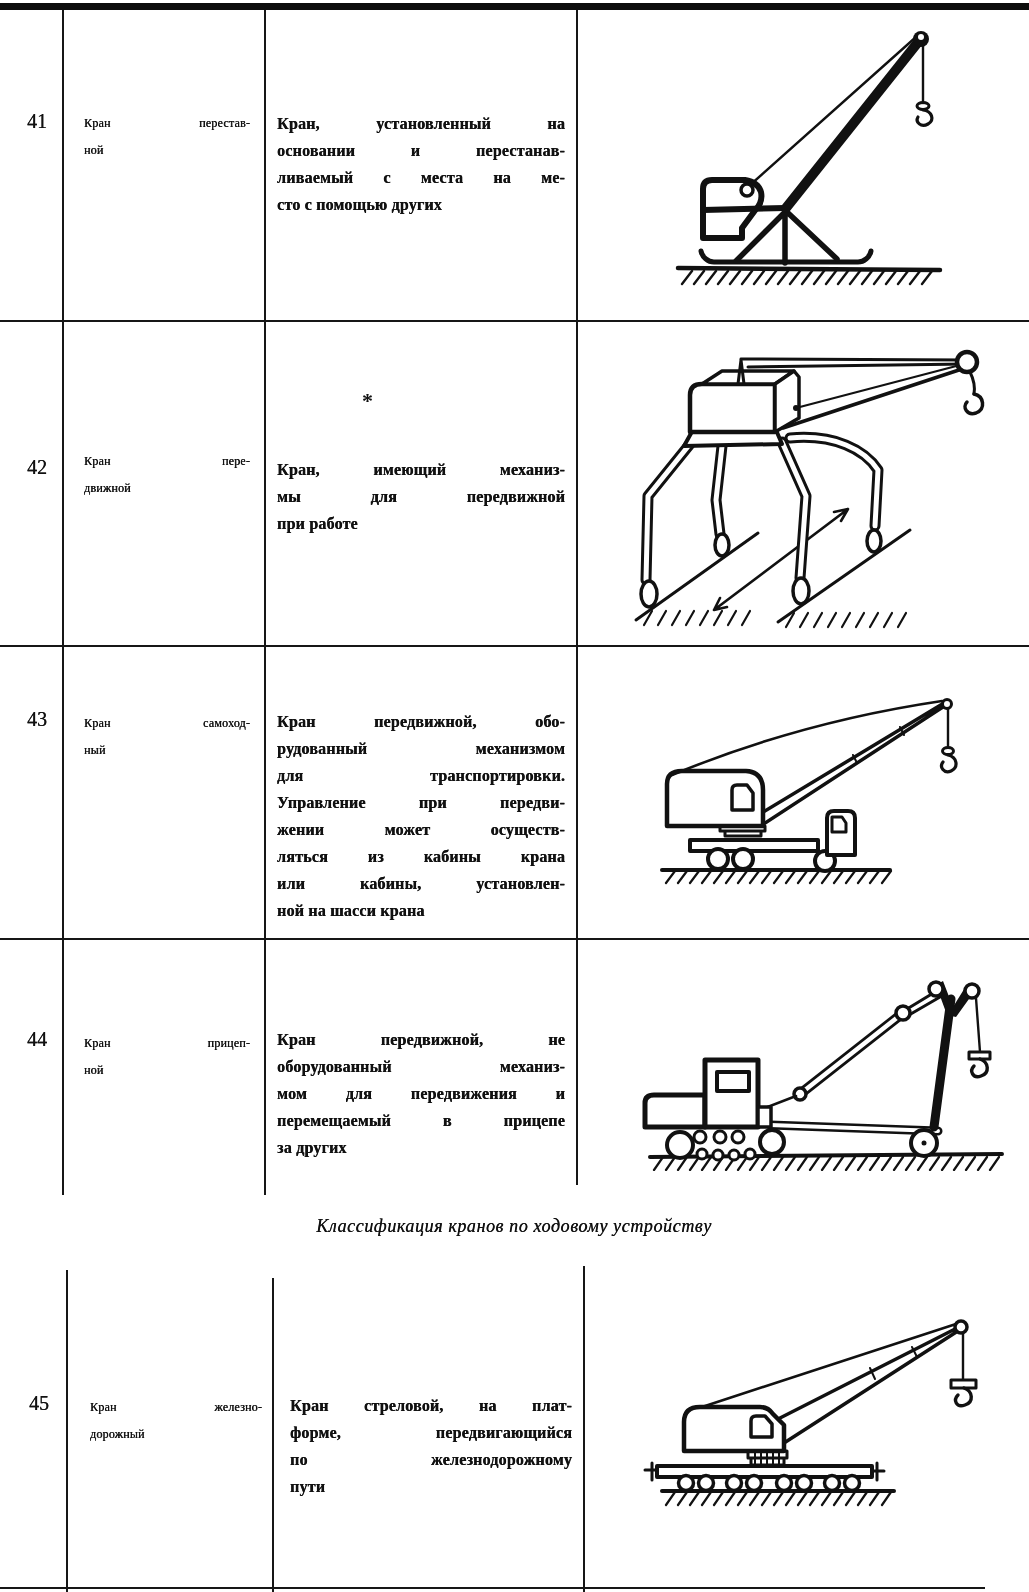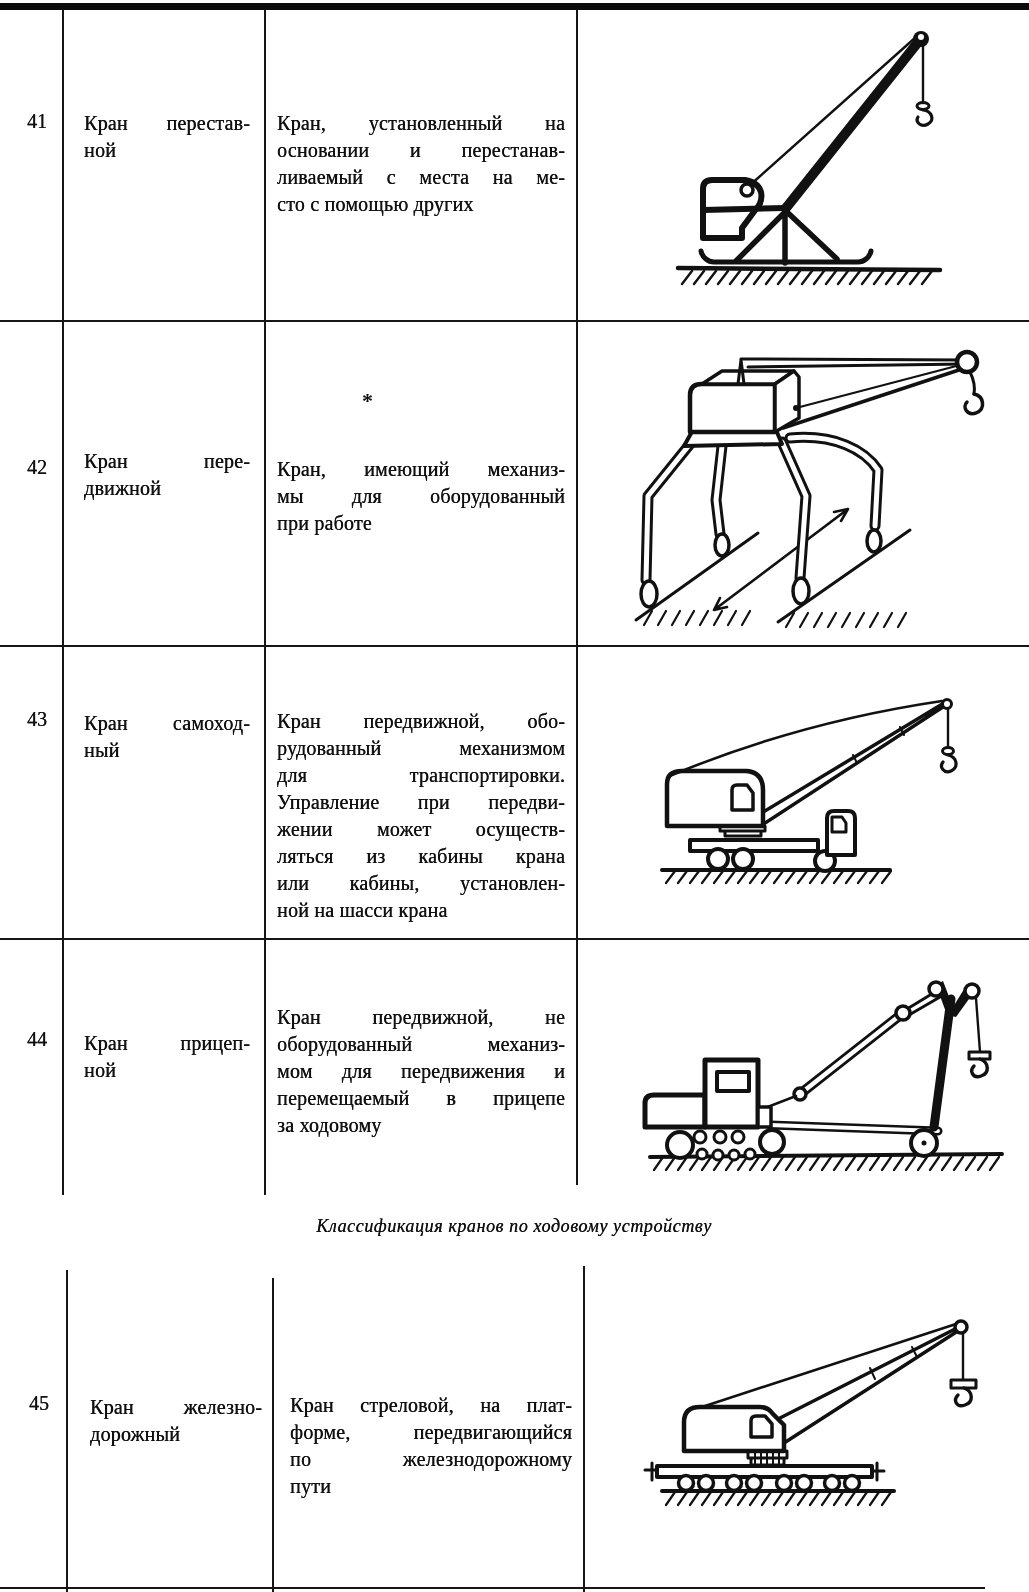--- a/index.html
+++ b/index.html
@@ -6,24 +6,24 @@
   .page{
     position:relative;width:1029px;height:1592px;background:#ffffff;
     font-family:"Liberation Serif","DejaVu Serif",serif;color:#111;
     overflow:hidden;margin:0 auto;padding-left:18px;
   }
   .vline{position:absolute;width:2px;background:#161616;}
   .hline{position:absolute;height:2px;background:#161616;}
   .topbar{position:absolute;left:0;top:3px;width:1029px;height:7px;background:#0c0c0c;}
   .cellnum{position:absolute;width:38px;font-size:20px;text-align:center;
     text-shadow:0.35px 0 0 #111;}
-  .cellterm{position:absolute;left:84px;width:166px;font-size:20px;line-height:27px;
+  .cellterm{position:absolute;left:84px;width:166px;font-size:12px;line-height:27px;
     text-shadow:0.35px 0 0 #111;letter-spacing:0.2px;}
-  .celldef{position:absolute;left:277px;width:288px;font-size:20px;line-height:27px;
-    text-shadow:0.35px 0 0 #111;letter-spacing:0.2px;}
+  .celldef{position:absolute;left:277px;width:288px;font-size:16px;line-height:27px;
+    text-shadow:0.35px 0 0 #111;letter-spacing:0.2px;font-weight:bold;}
   .r45 .cellterm,.cellterm.r45{left:90px;width:172px;}
   .celldef.r45{left:290px;width:282px;}
   .tline{text-align:justify;text-align-last:justify;}
   .tline:last-child{text-align-last:left;}
   .heading{position:absolute;left:14px;top:1216px;width:1000px;text-align:center;
     font-style:italic;font-size:18px;letter-spacing:0.6px;text-shadow:0.3px 0 0 #111;}
   .fnote{position:absolute;left:362px;top:388px;font-size:22px;font-weight:bold;}
   .illus{position:absolute;}
   .illus path,.illus circle,.illus ellipse,.illus rect{stroke-linecap:round;stroke-linejoin:round;}
 </style>
@@ -78,21 +78,21 @@
   </svg>
 
   <div class="fnote">*</div>
   <div class="cellnum" style="left:18px;top:456px;">42</div>
   <div class="cellterm" style="top:448px;">
       <div class="tline">Кран пере-</div>
       <div class="tline">движной</div>
     </div>
   <div class="celldef" style="top:456px;">
       <div class="tline">Кран, имеющий механиз-</div>
-      <div class="tline">мы для оборудованный</div>
+      <div class="tline">мы для передвижной</div>
       <div class="tline">при работе</div>
     </div>
 
   <svg class="illus" style="left:630px;top:338px;" width="392" height="294" viewBox="0 0 392 294" aria-label="walking-crane-on-legs">
     <g stroke="#111" fill="none" stroke-width="4">
       <path stroke-width="3" d="M6,282 L128,195"></path>
       <path stroke-width="2.2" d="M14,287l8,-14m6,14l8,-14m6,14l8,-14m6,14l8,-14m6,14l8,-14m6,14l8,-14m6,14l8,-14m6,14l8,-14"></path>
       <path stroke-width="3" d="M148,284 L280,192"></path>
       <path stroke-width="2.2" d="M156,289l8,-14m6,14l8,-14m6,14l8,-14m6,14l8,-14m6,14l8,-14m6,14l8,-14m6,14l8,-14m6,14l8,-14m6,14l8,-14"></path>
       <path stroke-width="2.6" d="M84,272 L218,171 M97,269 L84,272 L90,260 M211,183 L218,171 L204,174"></path>
@@ -160,26 +160,26 @@
       <ellipse cx="338" cy="73" rx="5.5" ry="3.5" stroke-width="3" fill="#fff"></ellipse>
       <path stroke-width="3.2" d="M338,77 C347,79 349,89 341,93 C334,96 329,89 333,84"></path>
     </g>
   </svg>
 
   <div class="cellnum" style="left:18px;top:1028px;">44</div>
   <div class="cellterm" style="top:1030px;">
       <div class="tline">Кран прицеп-</div>
       <div class="tline">ной</div>
     </div>
-  <div class="celldef" style="top:1004px;">
+  <div class="celldef" style="top:1026px;">
       <div class="tline">Кран передвижной, не</div>
       <div class="tline">оборудованный механиз-</div>
       <div class="tline">мом для передвижения и</div>
       <div class="tline">перемещаемый в прицепе</div>
-      <div class="tline">за ходовому</div>
+      <div class="tline">за других</div>
     </div>
 
   <svg class="illus" style="left:610px;top:955px;" width="422" height="216" viewBox="0 0 422 216" aria-label="trailer-crane-with-tractor">
     <g stroke="#111" fill="none">
       <path stroke-width="4" d="M40,202 L392,199"></path>
       <path stroke-width="2.2" d="M44,215l9,-13m3,13l9,-13m3,13l9,-13m3,13l9,-13m3,13l9,-13m3,13l9,-13m3,13l9,-13m3,13l9,-13m3,13l9,-13m3,13l9,-13m3,13l9,-13m3,13l9,-13m3,13l9,-13m3,13l9,-13m3,13l9,-13m3,13l9,-13m3,13l9,-13m3,13l9,-13m3,13l9,-13m3,13l9,-13m3,13l9,-13m3,13l9,-13m3,13l9,-13m3,13l9,-13m3,13l9,-13m3,13l9,-13m3,13l9,-13m3,13l9,-13m3,13l9,-13"></path>
       <path stroke-width="9" d="M160,170 L328,176"></path>
       <path stroke-width="4" stroke="#fff" d="M160,170 L328,176"></path>
       <circle cx="314" cy="188" r="13" stroke-width="4" fill="#fff"></circle>
       <circle cx="314" cy="188" r="2.5" fill="#111" stroke="none"></circle>

